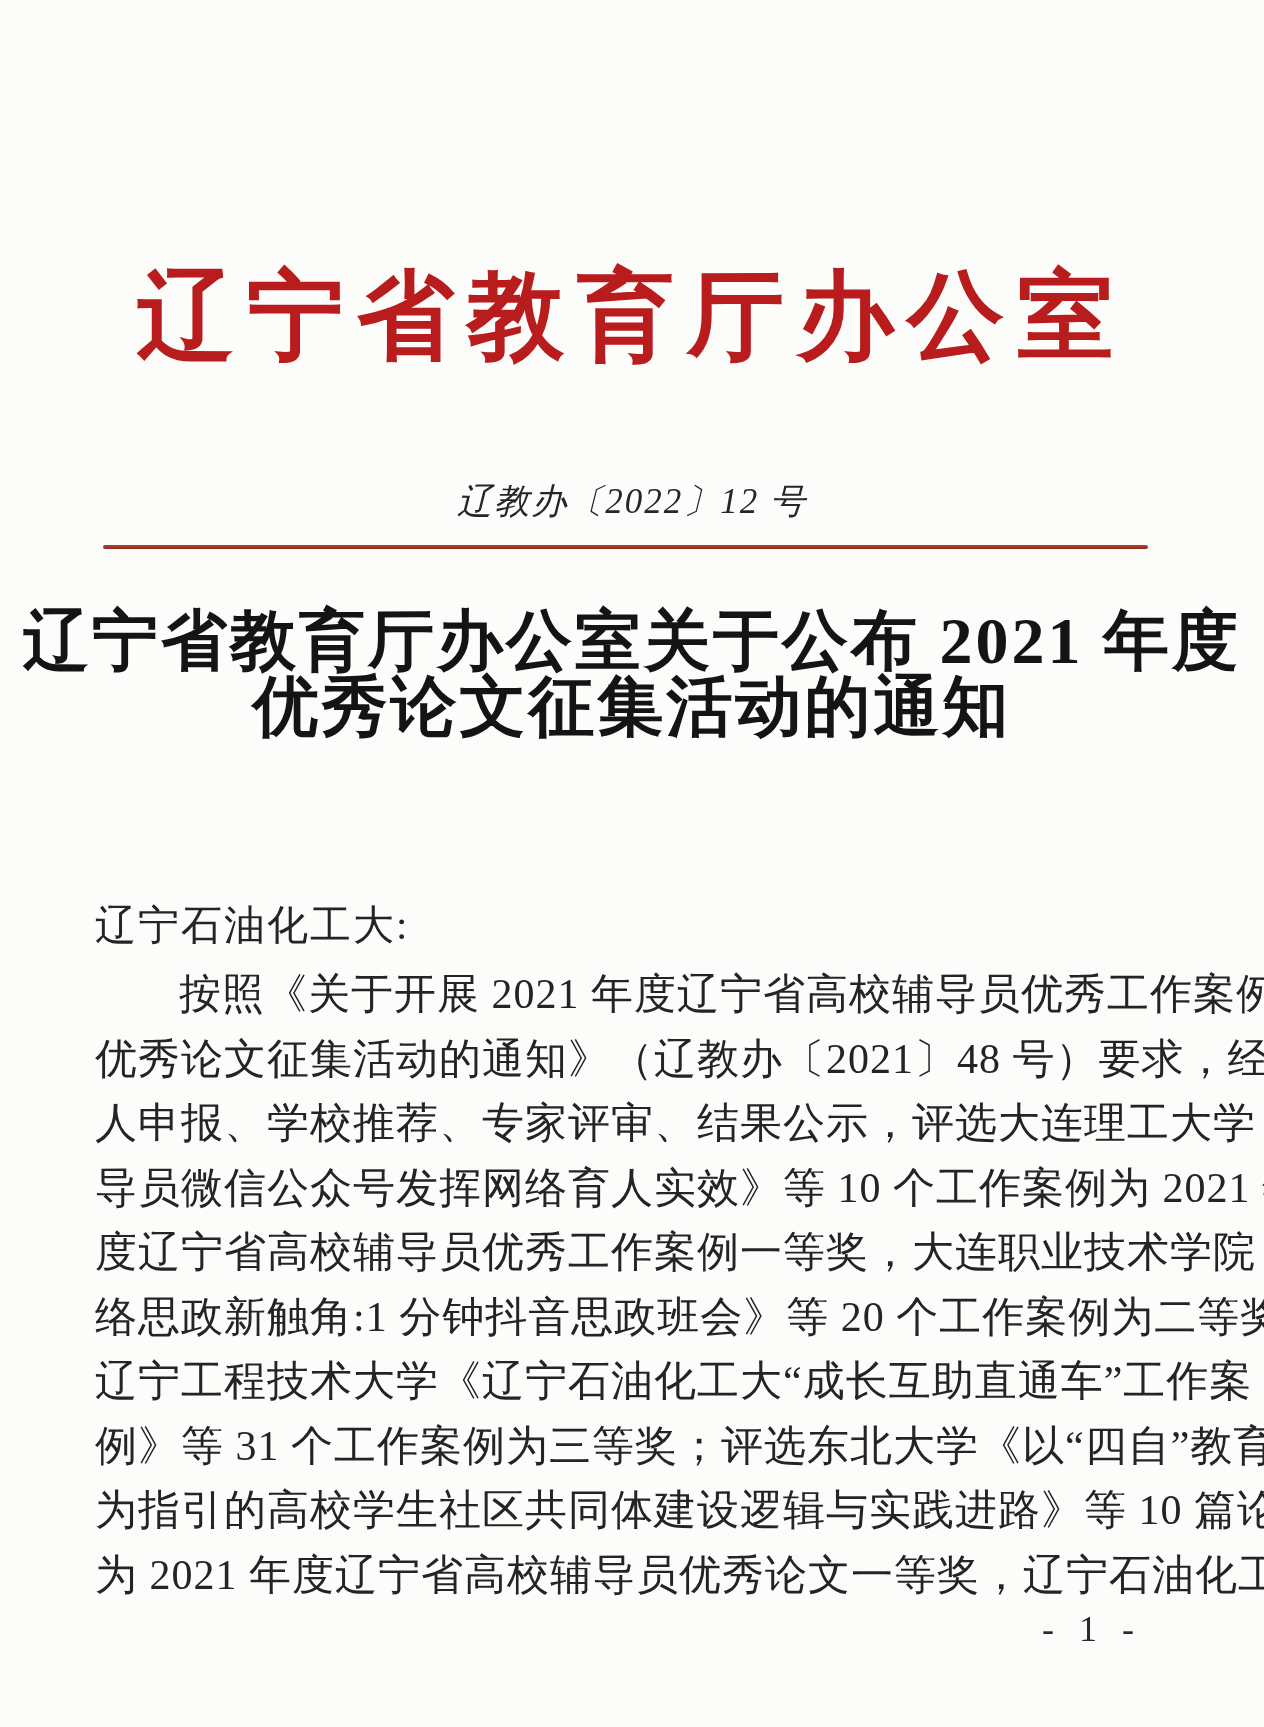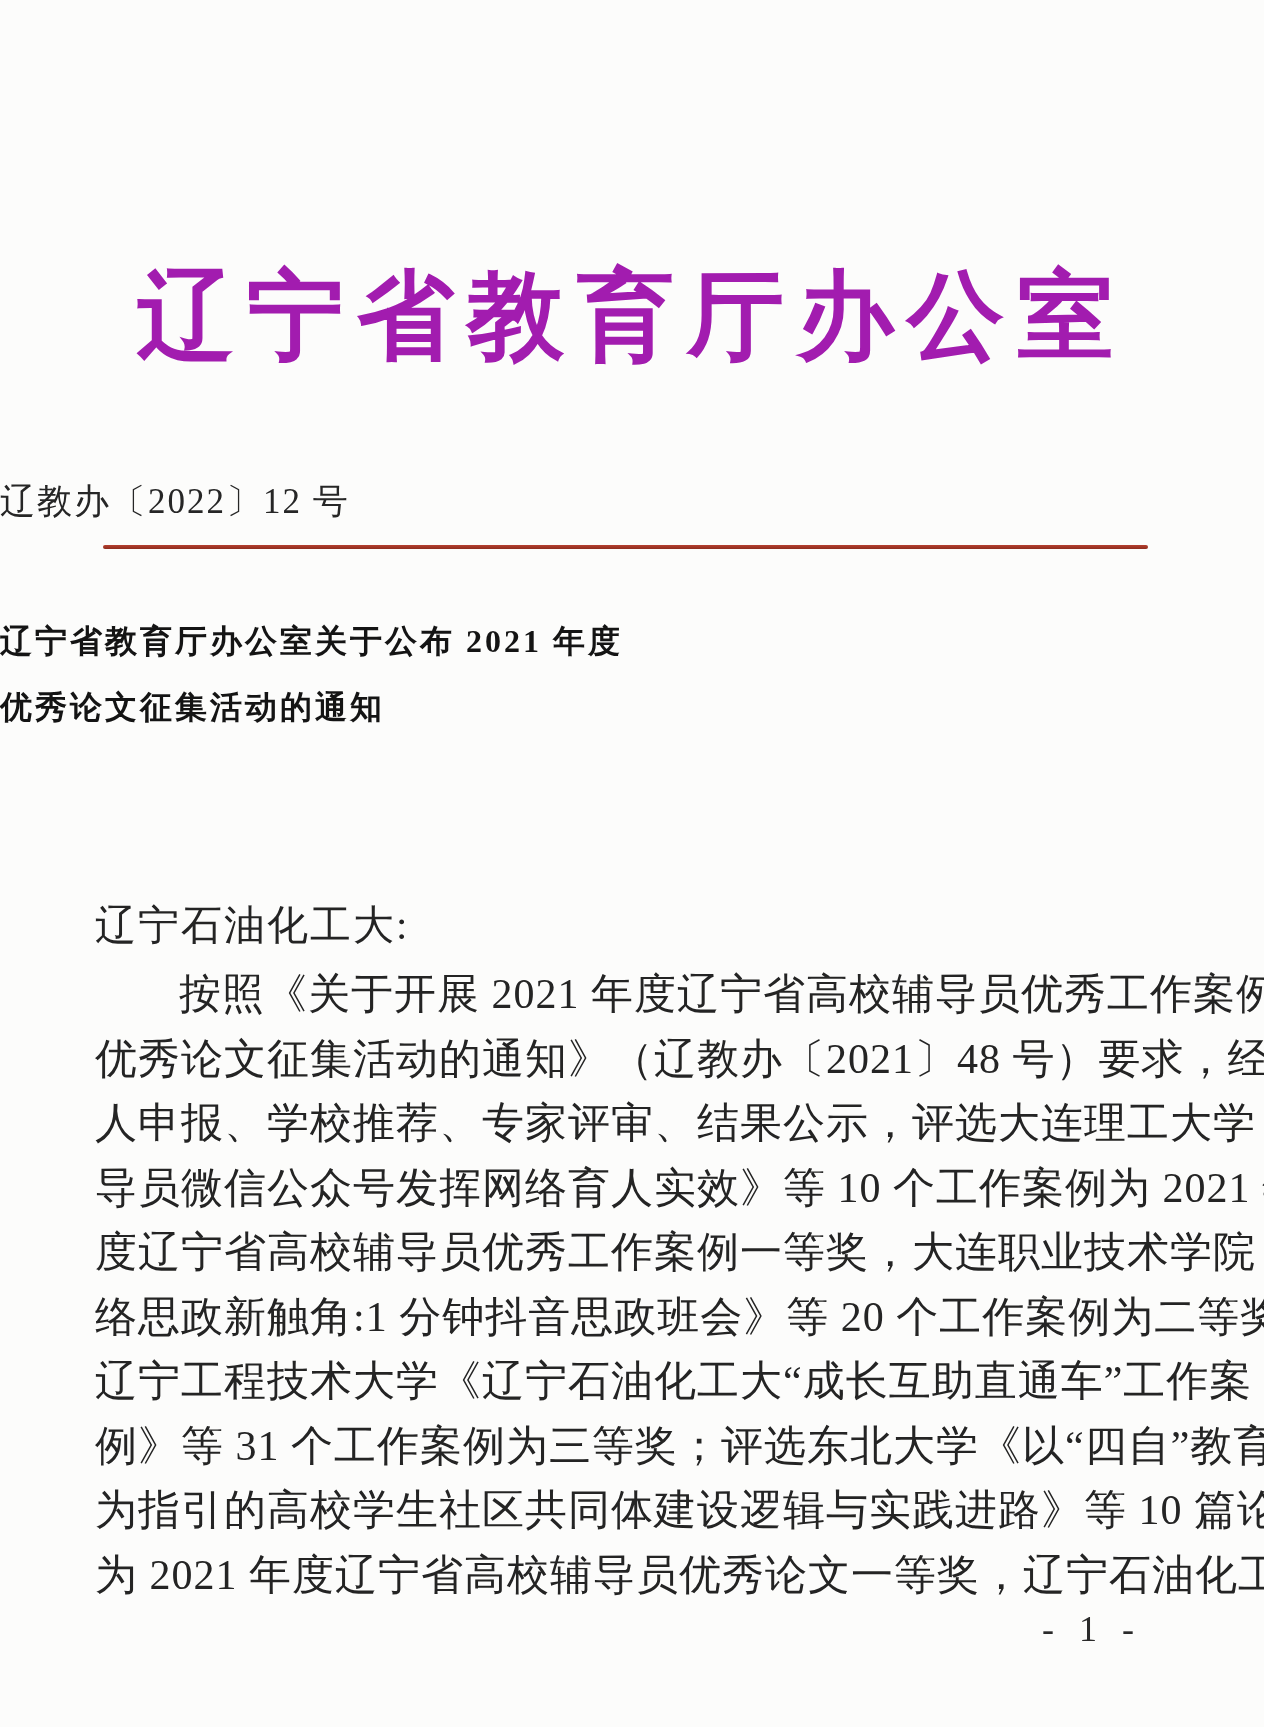--- a/index.html
+++ b/index.html
@@ -19,48 +19,50 @@
   }
   .letterhead {
     position: absolute;
     top: 252px;
     left: 0;
     width: 100%;
     text-align: center;
     font-size: 97px;
     font-weight: bold;
     letter-spacing: 13px;
-    color: #a21caf;
+    color: #b91c1c;
     white-space: nowrap;
   }
   .doc-number {
     position: absolute;
     top: 478px;
     left: 0;
     width: 100%;
-    text-align: left;
+    text-align: center;
     font-size: 35px;
     letter-spacing: 2px;
     color: #262626;
+    font-style: italic;
   }
   .red-line {
     position: absolute;
     top: 545px;
     left: 103px;
     width: 1045px;
     height: 4px;
     background: linear-gradient(to bottom, #b5402f, #8e2c1d);
     border-radius: 2px;
   }
   .doc-title {
     position: absolute;
     top: 608px;
     left: 0;
     width: 100%;
-    font-size: 32px;
+    text-align: center;
+    font-size: 66px;
     line-height: 66px;
     font-weight: bold;
     letter-spacing: 3px;
     color: #141414;
   }
   .salutation {
     position: absolute;
     top: 898px;
     left: 95px;
     font-size: 41px;

